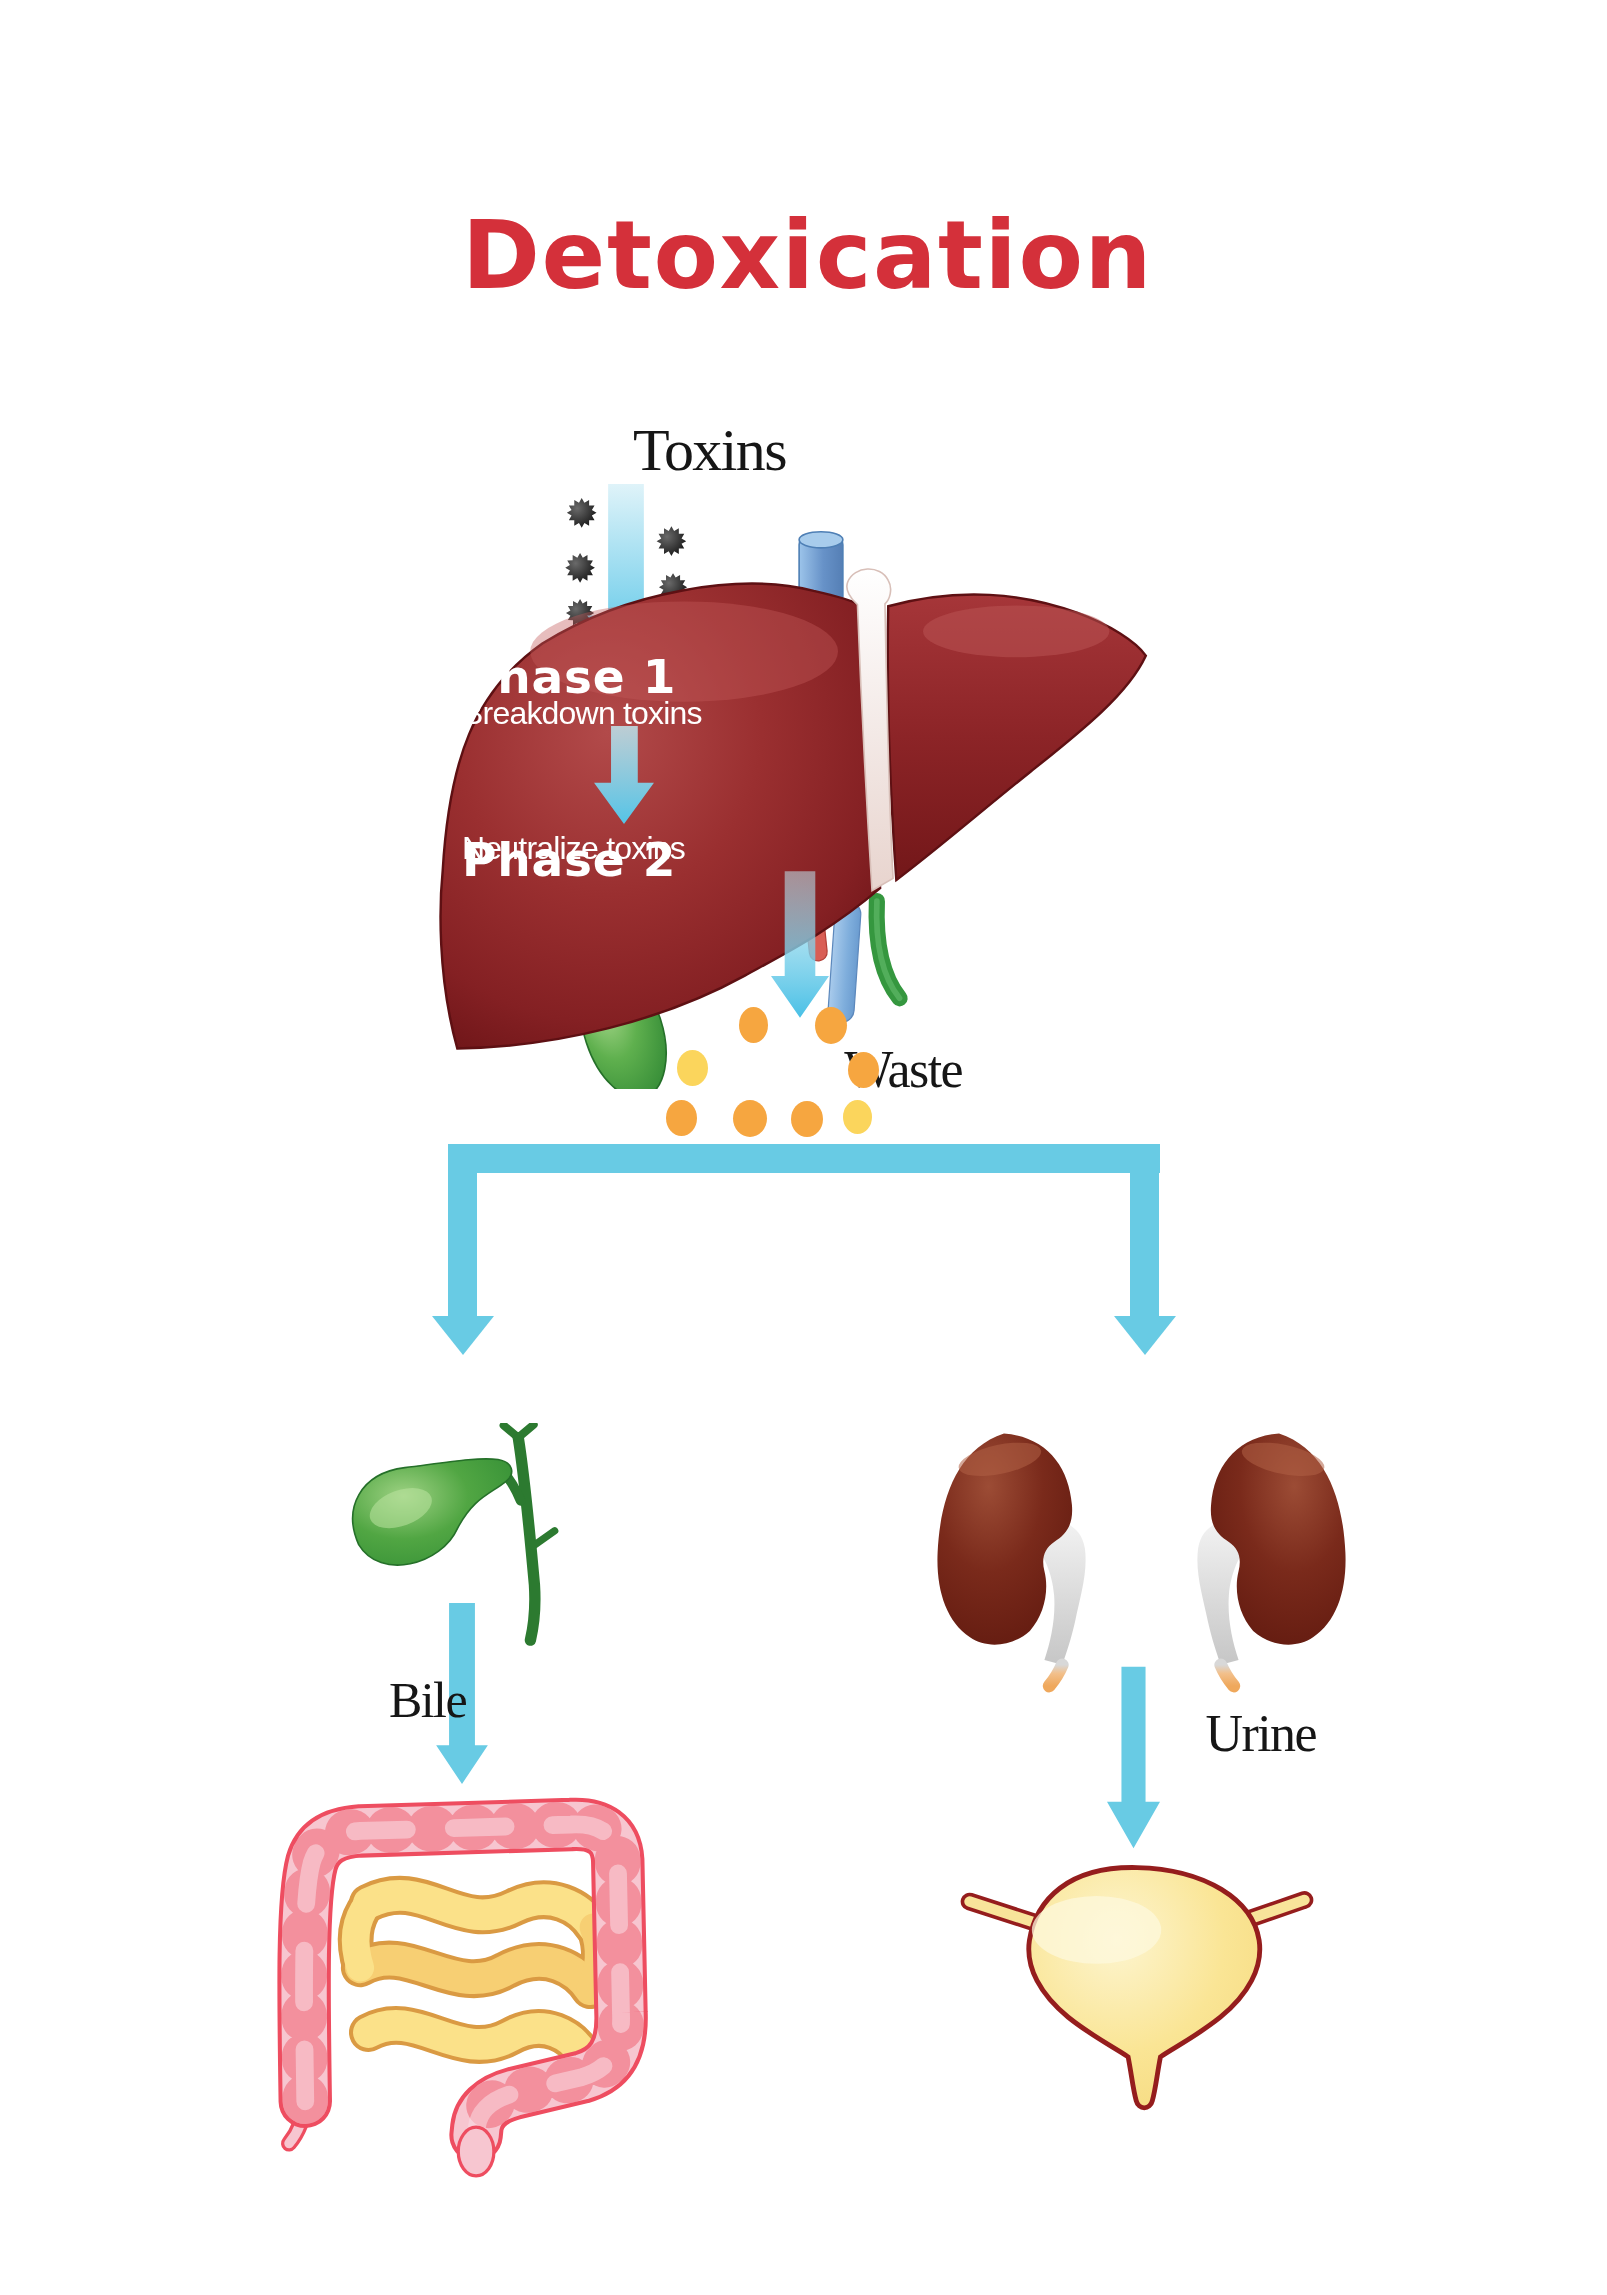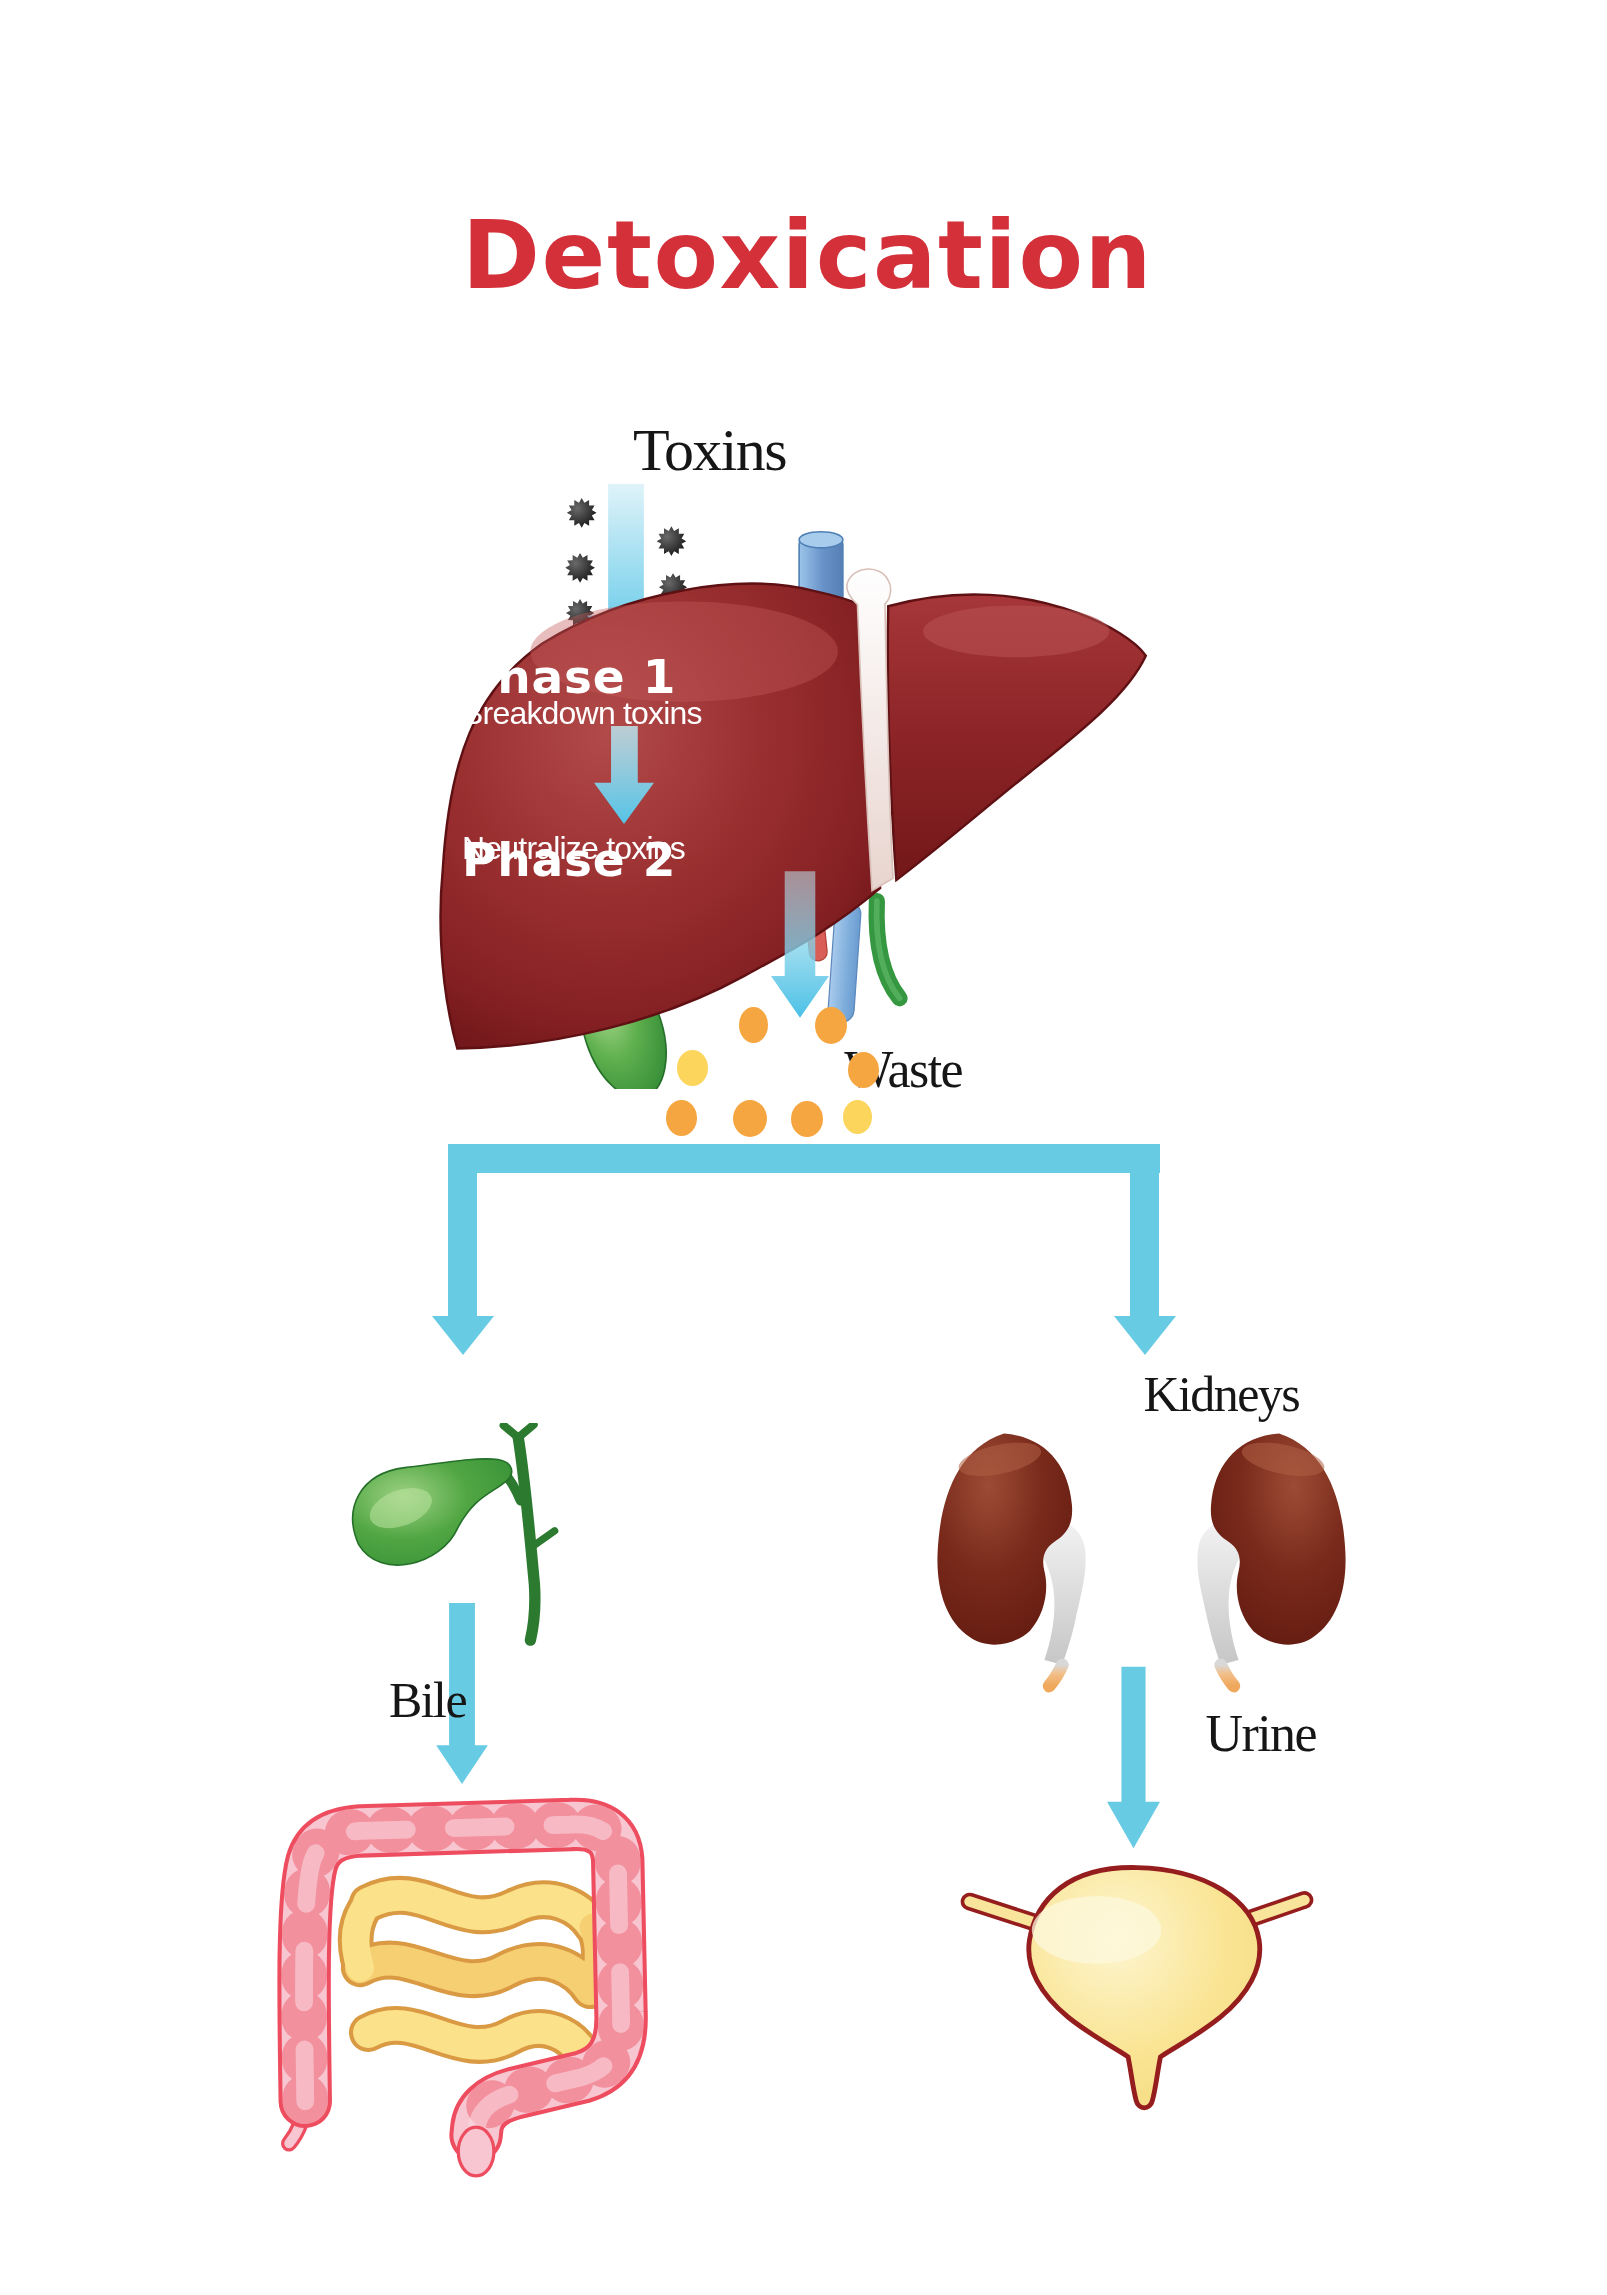--- a/index.html
+++ b/index.html
@@ -170,21 +170,20 @@
     <div class="abs dot orange" style="left:791px;top:1101px;width:32px;height:36px;"></div>
     <div class="abs dot yellow" style="left:843px;top:1100px;width:29px;height:34px;"></div>
   </div>
 
   <div class="abs bar" style="left:448px;top:1144px;width:712px;height:29px;"></div>
   <div class="abs bar" style="left:448px;top:1170px;width:29px;height:146px;"></div>
   <div class="abs bar" style="left:1130px;top:1170px;width:29px;height:146px;"></div>
   <div class="abs tri-down" style="left:432px;top:1316px;"></div>
   <div class="abs tri-down" style="left:1114px;top:1316px;"></div>
 
-  <div class="abs label" style="left:975px;width:324px;top:1368px;font-size:50px;">Kidneys</div>
 
   <svg class="abs" style="left:336px;top:1423px;" width="243" height="235" viewBox="0 0 300 290">
     <defs>
       <radialGradient id="gSac" cx="0.32" cy="0.35" r="0.9">
         <stop offset="0" stop-color="#9ED283"></stop>
           <stop offset="0.45" stop-color="#51A643"></stop>
         <stop offset="1" stop-color="#2F8B33"></stop>
       </radialGradient>
     </defs>
 

